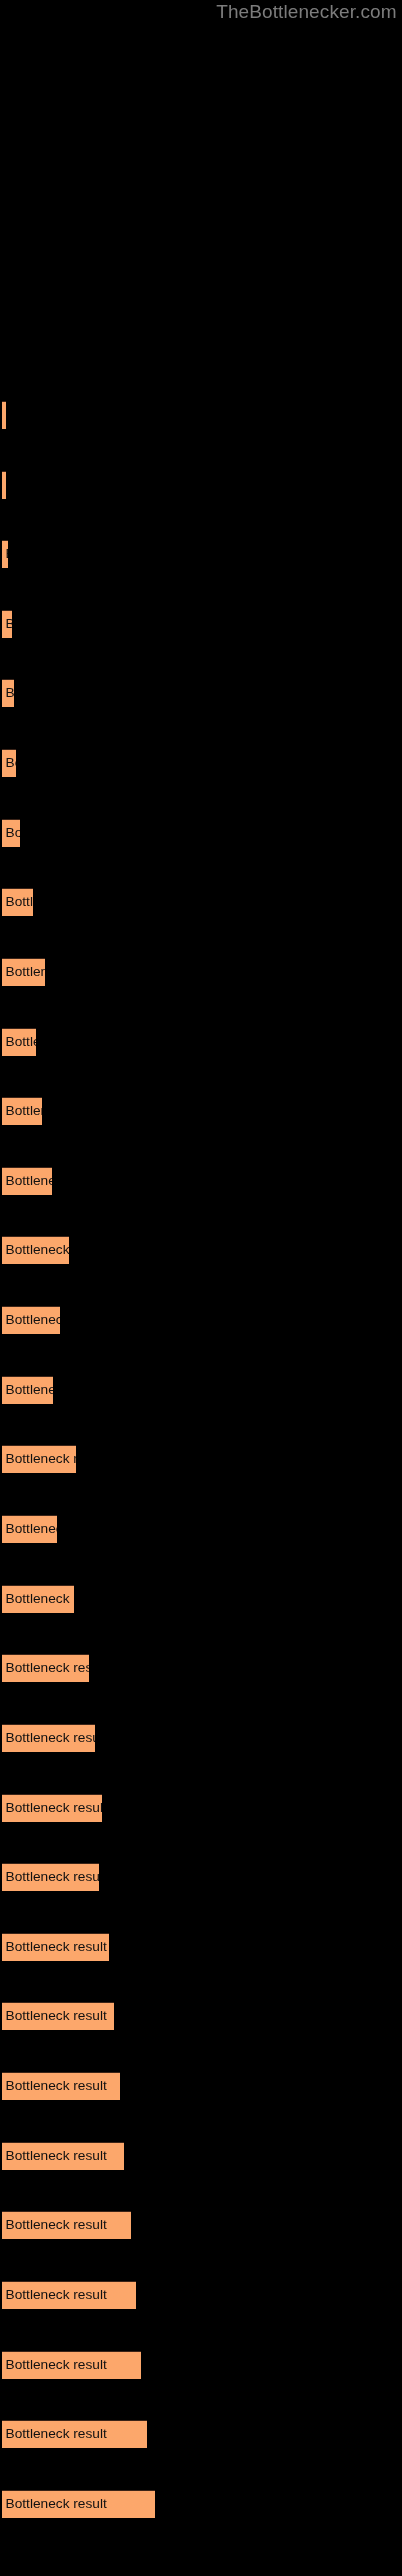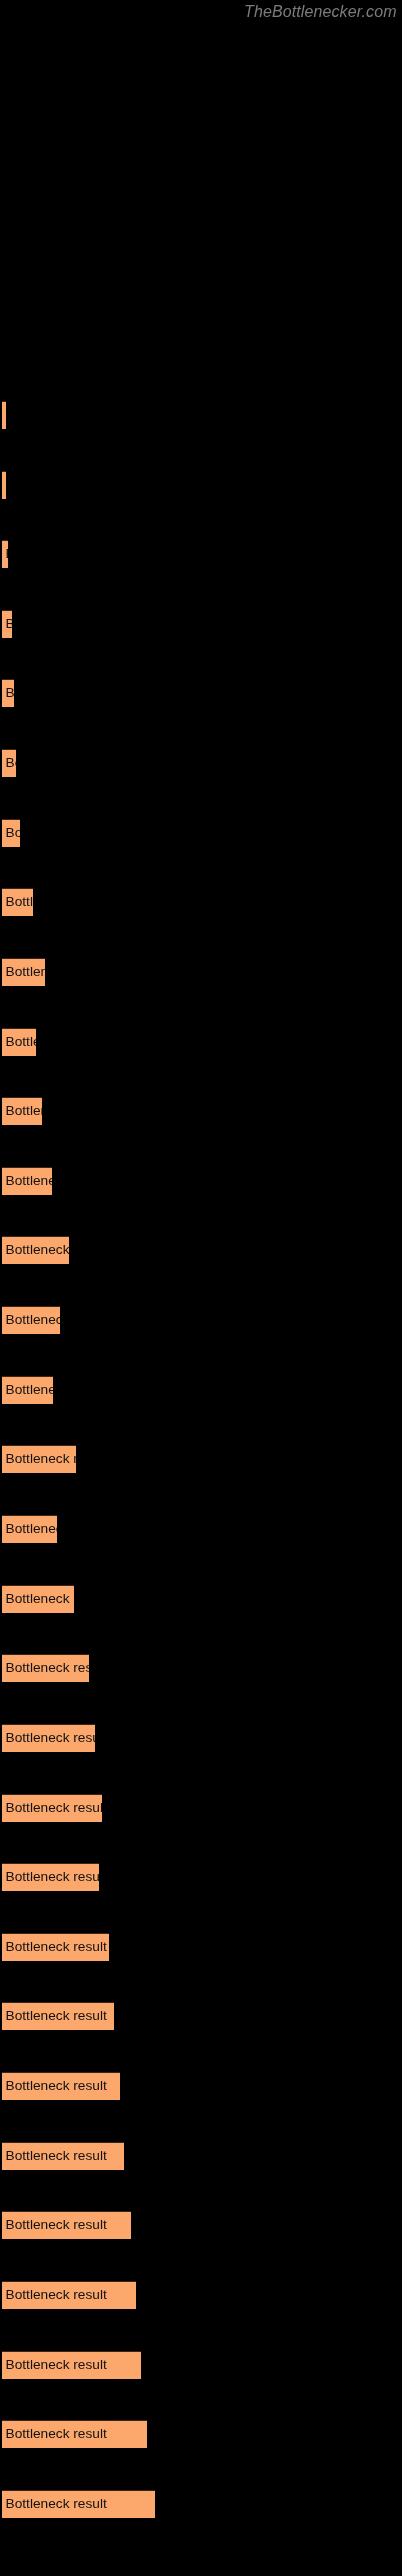--- a/index.html
+++ b/index.html
@@ -20,27 +20,26 @@
     top: 0;
     left: 0;
     width: 403px;
     height: 27px;
     text-align: right;
     box-sizing: border-box;
     padding-right: 6.4px;
   }
   #site-title {
     display: inline-block;
-    font-size: 16px;
+    font-size: 19px;
     line-height: 24px;
     color: #7c7c7c;
     letter-spacing: 0.1px;
     font-weight: 400;
     white-space: nowrap;
-    font-style: italic;
   }
   #chart-area {
     position: absolute;
     top: 0;
     left: 0;
     width: 403px;
     height: 2576px;
   }
   .bar-row {
     position: absolute;

